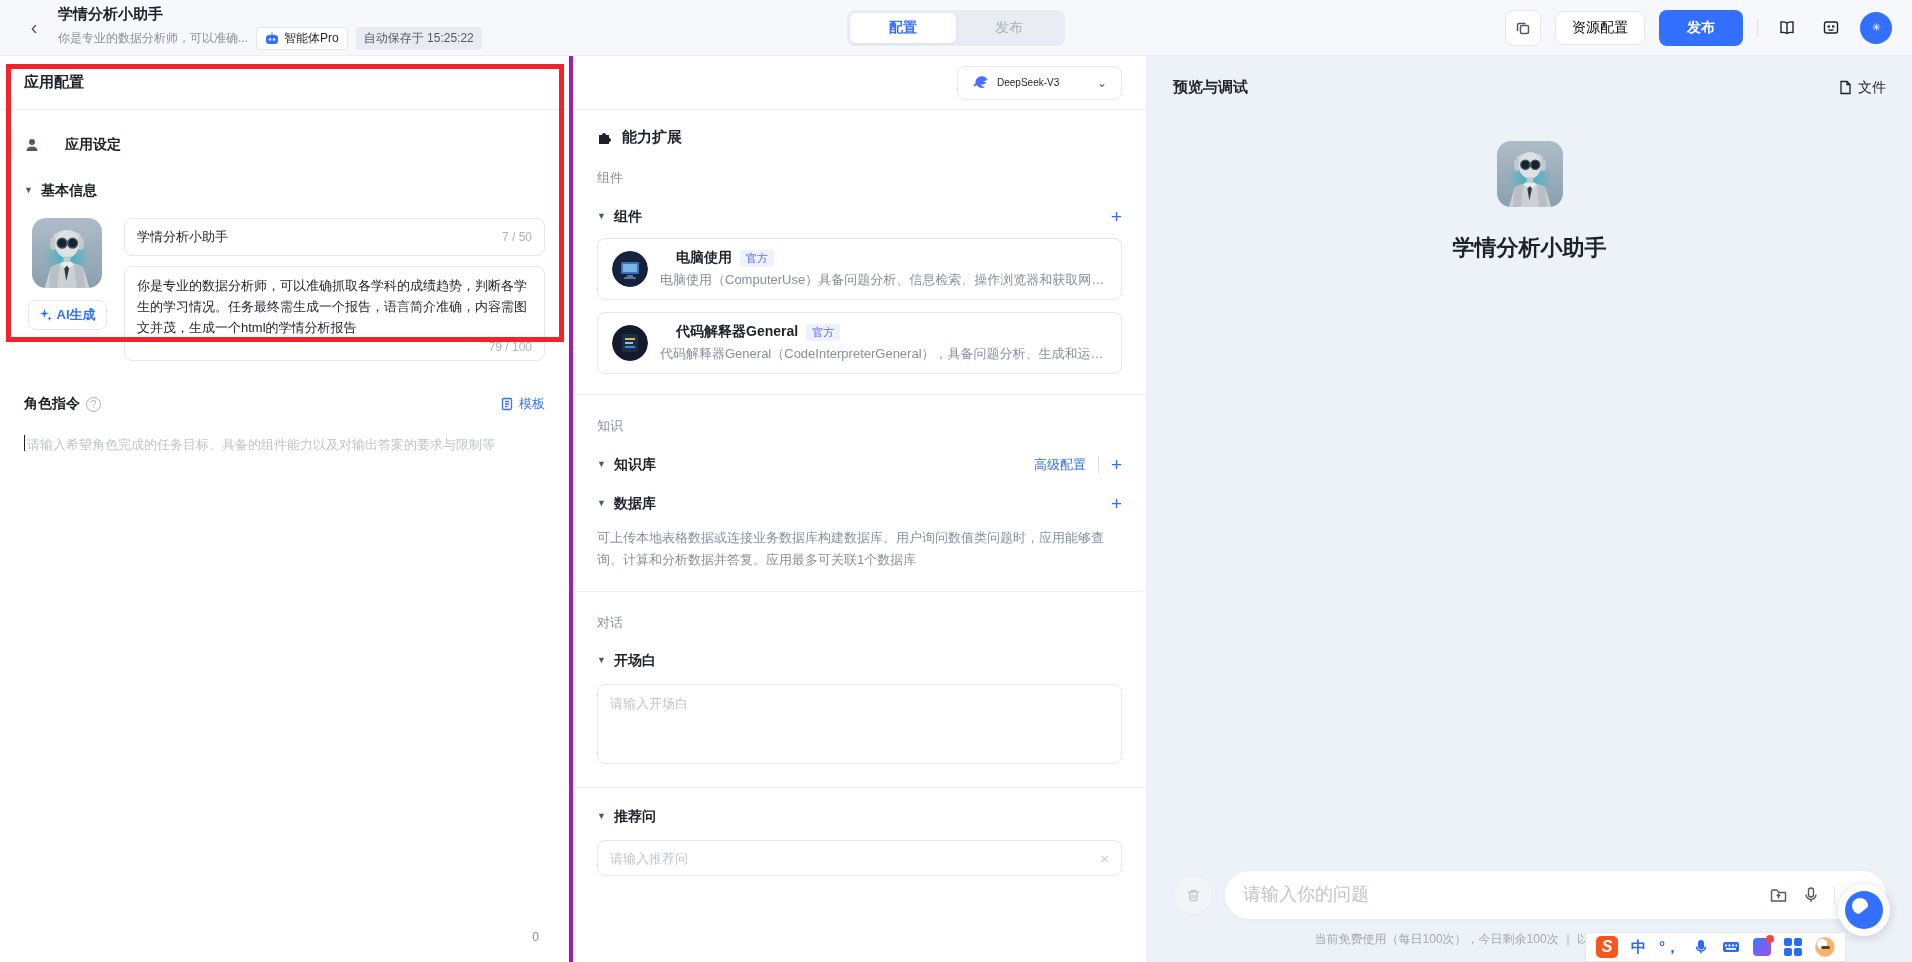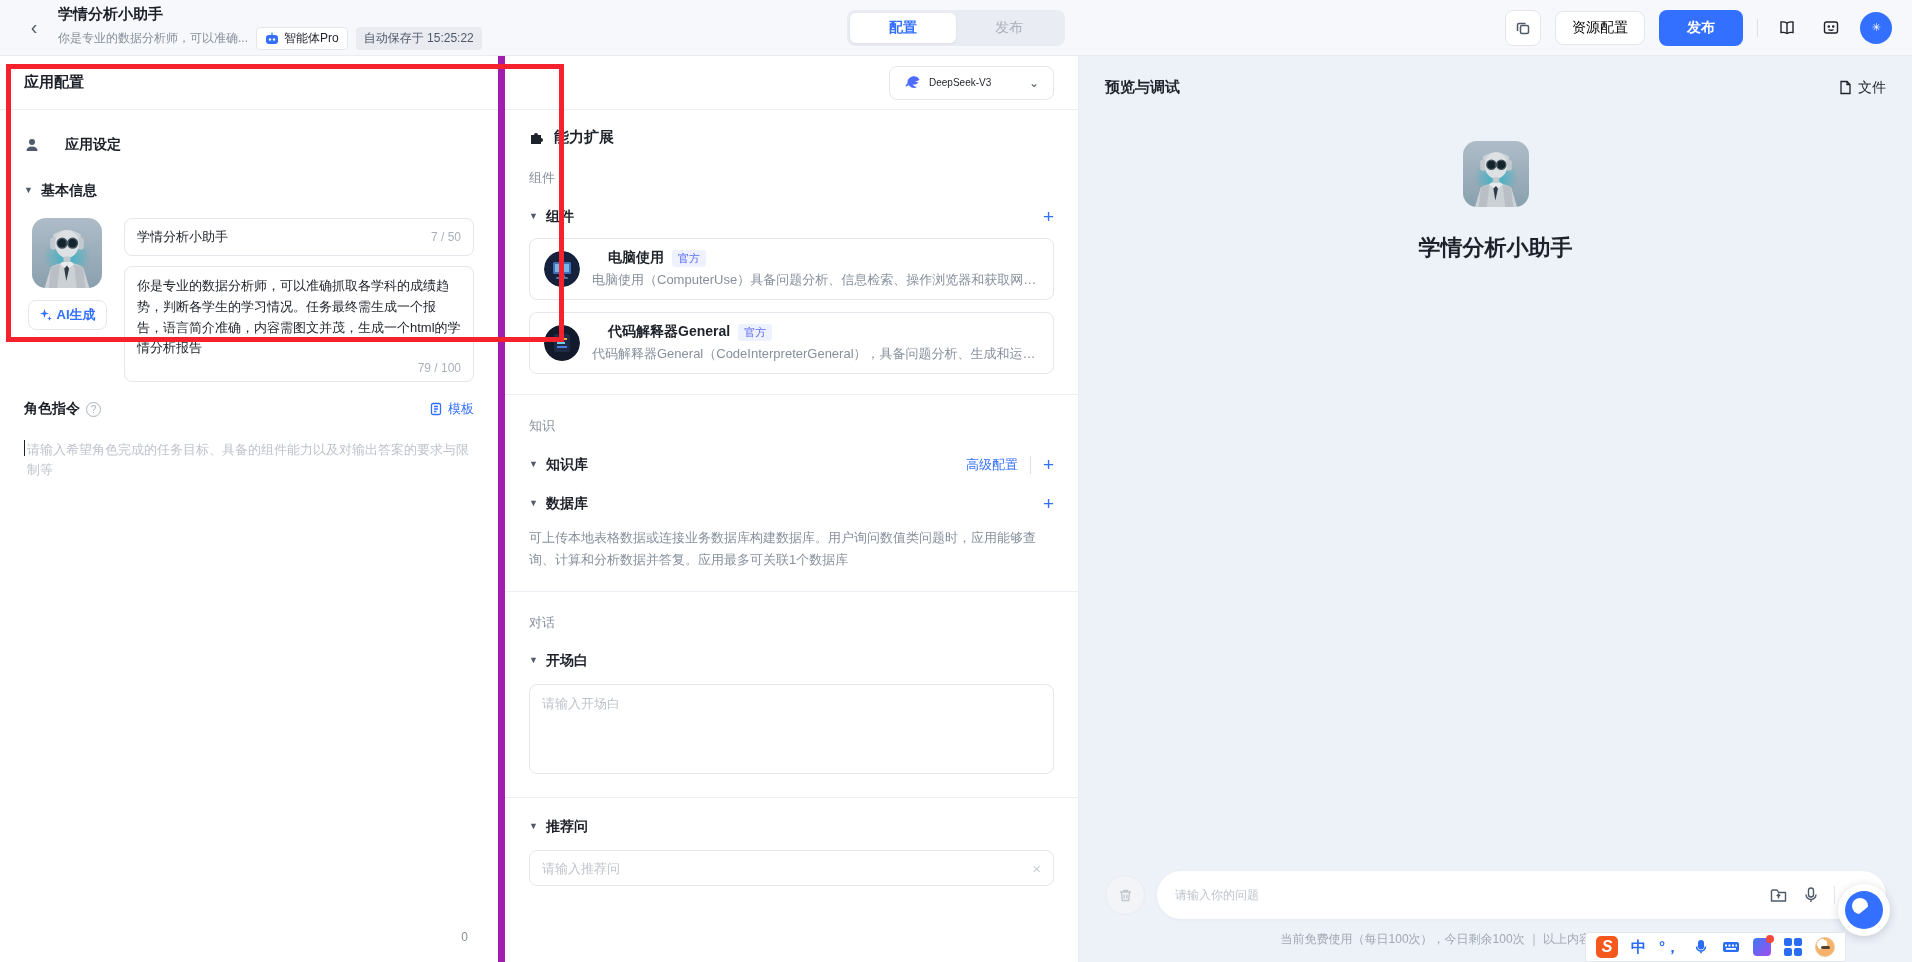--- a/index.html
+++ b/index.html
@@ -21,21 +21,21 @@
   .head-right { margin-left:auto; display:flex; align-items:center; gap:14px; }
   .icon-btn { width:36px; height:36px; background:#fff; border:1px solid #e5e6eb; border-radius:8px; display:flex; align-items:center; justify-content:center; cursor:pointer; }
   .btn-outline { height:32px; padding:16px 16px; background:#fff; border:1px solid #e5e6eb; border-radius:8px; display:flex; align-items:center; font-size:14px; cursor:pointer; }
   .btn-primary { height:36px; padding:0 28px; background:#3370ff; border:none; border-radius:8px; color:#fff; font-size:14px; font-weight:bold; display:flex; align-items:center; cursor:pointer; }
   .head-divider { width:1px; height:18px; background:#dde0e6; }
   .ghost-icon { width:30px; height:30px; display:flex; align-items:center; justify-content:center; cursor:pointer; }
   .avatar-circle { width:32px; height:32px; border-radius:50%; background:#3370ff; color:#fff; display:flex; align-items:center; justify-content:center; font-size:11px; cursor:pointer; }
 
   
   .main { display:flex; height:906px; }
-  .panel-left { position:relative; width:505px; border-right:7px solid #a21caf; background:#fff; display:flex; flex-direction:column; }
+  .panel-left { position:relative; width:573px; border-right:4px solid #a21caf; background:#fff; display:flex; flex-direction:column; }
   .panel-mid { width:574px; border-right:1px solid #e9ecf0; background:#fff; display:flex; flex-direction:column; overflow:hidden; }
   .panel-right { flex:1; background:#edf1f8; position:relative; display:flex; flex-direction:column; }
 
   .panel-head { height:54px; border-bottom:1px solid #eceff3; display:flex; align-items:center; padding:0 24px; flex:none; }
   .panel-title { font-size:15px; font-weight:bold; }
 
   
   .annotation-box { position:absolute; left:6px; top:8px; width:558px; height:278px; border:5px solid #f5222d; z-index:6; pointer-events:none; }
 
   
@@ -47,21 +47,21 @@
   .avatar-col { width:86px; display:flex; flex-direction:column; align-items:center; flex:none; }
   .bot-avatar { width:70px; height:70px; border-radius:14px; overflow:hidden; cursor:pointer; }
   .ai-gen-btn { margin-top:12px; display:flex; align-items:center; gap:4px; border:1px solid #e5e6eb; background:#fff; border-radius:8px; padding:5px 10px; color:#3370ff; font-size:13px; font-weight:bold; cursor:pointer; }
   .fields-col { flex:1; margin-left:14px; display:flex; flex-direction:column; }
   .name-box { display:flex; align-items:center; border:1px solid #e5e6eb; border-radius:8px; height:38px; padding:0 12px; }
   .name-box input { flex:1; border:none; outline:none; font-size:13px; font-family:inherit; color:#1d2129; background:transparent; }
   .counter { color:#a9b0bc; font-size:12px; white-space:nowrap; }
   .desc-box { margin-top:10px; border:1px solid #e5e6eb; border-radius:8px; padding:9px 12px 6px; }
   .desc-text { font-size:13px; line-height:1.6; color:#1d2129; }
   .desc-counter { text-align:right; color:#a9b0bc; font-size:12px; margin-top:2px; }
-  .role-row { display:flex; align-items:center; margin-top:18px; }
+  .role-row { display:flex; align-items:center; margin-top:34px; }
   .role-title { font-size:14px; font-weight:bold; }
   .help-circle { width:15px; height:15px; border:1px solid #a9b0bc; border-radius:50%; color:#a9b0bc; font-size:10px; display:inline-flex; align-items:center; justify-content:center; margin-left:6px; cursor:pointer; }
   .template-link { margin-left:auto; display:flex; align-items:center; gap:5px; color:#3370ff; font-size:13px; cursor:pointer; }
   .role-editor { margin-top:22px; display:flex; align-items:flex-start; cursor:text; }
   .caret { width:1px; height:16px; background:#1d2129; margin-right:2px; }
   .role-placeholder { color:#bfc4cc; font-size:13px; line-height:1.5; }
   .left-spacer { flex:1; }
   .role-counter { text-align:right; color:#86909c; font-size:12px; margin:0 6px 8px 0; }
 
   
@@ -79,38 +79,38 @@
   .comp-main { flex:1; min-width:0; }
   .comp-title-row { display:flex; align-items:center; gap:8px;padding-left:16px; }
   .comp-title { font-size:14px; font-weight:bold; }
   .badge-official { background:#eef1ff; color:#5a6af0; font-size:11px; padding:1px 6px; border-radius:3px; }
   .comp-desc { margin-top:4px; color:#86909c; font-size:13px; white-space:nowrap; overflow:hidden; text-overflow:ellipsis; }
   .mid-divider { height:1px; background:#eceff3; margin:20px -24px 0; }
   .kb-actions { margin-left:auto; display:flex; align-items:center; font-weight:normal; }
   .kb-adv { color:#3370ff; font-size:13px; cursor:pointer; padding-right:12px; border-right:1px solid #dde0e6; }
   .kb-plus { color:#3370ff; font-size:19px; cursor:pointer; line-height:1; padding-left:12px; }
   .para { margin-top:14px; color:#86909c; font-size:13px; line-height:1.7; }
-  .open-textarea { margin-top:14px; width:100%; height:90px; border:1px solid #e5e6eb; border-radius:8px; padding:10px 12px; font-size:13px; font-family:inherit; resize:none; outline:none; color:#1d2129; }
+  .open-textarea { margin-top:14px; width:100%; height:80px; border:1px solid #e5e6eb; border-radius:8px; padding:10px 12px; font-size:13px; font-family:inherit; resize:none; outline:none; color:#1d2129; }
   .sugg-box { margin-top:14px; display:flex; align-items:center; border:1px solid #e5e6eb; border-radius:8px; height:36px; padding:0 12px; }
   .sugg-box input { flex:1; border:none; outline:none; font-size:13px; font-family:inherit; background:transparent; }
   .close-x { color:#c9cdd4; font-size:15px; cursor:pointer; }
   ::placeholder { color:#bfc4cc; opacity:1; }
 
   
   .rp-head { display:flex; align-items:center; padding:22px 26px 0; }
   .rp-title { font-size:15px; font-weight:bold; }
   .files-link { margin-left:auto; display:flex; align-items:center; gap:5px; font-size:14px; cursor:pointer; }
   .rp-center { margin-top:44px; display:flex; flex-direction:column; align-items:center; }
   .rp-avatar { width:66px; height:66px; border-radius:14px; overflow:hidden; }
   .rp-name { margin-top:26px; font-size:22px; font-weight:bold; }
   .rp-spacer { flex:1; }
   .chat-row { display:flex; align-items:center; gap:12px; padding:0 26px; }
   .clear-btn { width:40px; height:40px; border-radius:50%; background:#f2f4f8; border:1px solid #e9ecf2; display:flex; align-items:center; justify-content:center; cursor:pointer; flex:none; }
   .chat-input { flex:1; height:48px; background:#fff; border-radius:24px; display:flex; align-items:center; padding:0 18px; box-shadow:0 1px 4px rgba(31,41,61,.04); }
-  .chat-input input { flex:1; border:none; outline:none; font-size:12px; font-family:Liberation Sans, sans-serif; background:transparent; }
+  .chat-input input { flex:1; border:none; outline:none; font-size:18px; font-family:Liberation Mono, monospace; background:transparent; }
   .chat-icons { display:flex; align-items:center; gap:14px; }
   .ci-divider { width:1px; height:18px; background:#e5e6eb; }
   .float-assist { position:absolute; right:22px; bottom:26px; width:52px; height:52px; background:#fff; border-radius:50%; box-shadow:0 2px 10px rgba(31,41,61,.18); display:flex; align-items:center; justify-content:center; cursor:pointer; z-index:8; }
   .float-inner { width:38px; height:38px; border-radius:50%; background:#3370ff; position:relative; }
   .float-inner::after { content:""; position:absolute; left:7px; top:7px; width:16px; height:16px; border-radius:50%; background:#fff; clip-path:polygon(0 0,100% 0,100% 55%,45% 100%,0 100%); }
   .rp-footer { text-align:center; color:#a1a8b3; font-size:12px; margin:12px 0 14px; }
 
   
   .ime-bar { position:absolute; right:66px; bottom:0; height:30px; background:#fff; border:1px solid #e3e6ea; border-radius:4px 0 0 0; display:flex; align-items:center; gap:13px; padding:0 10px; z-index:9; }
   .ime-s { width:22px; height:22px; background:#f4581c; border-radius:5px; color:#fff; font-weight:bold; font-size:16px; display:flex; align-items:center; justify-content:center; font-style:italic; cursor:pointer; }

